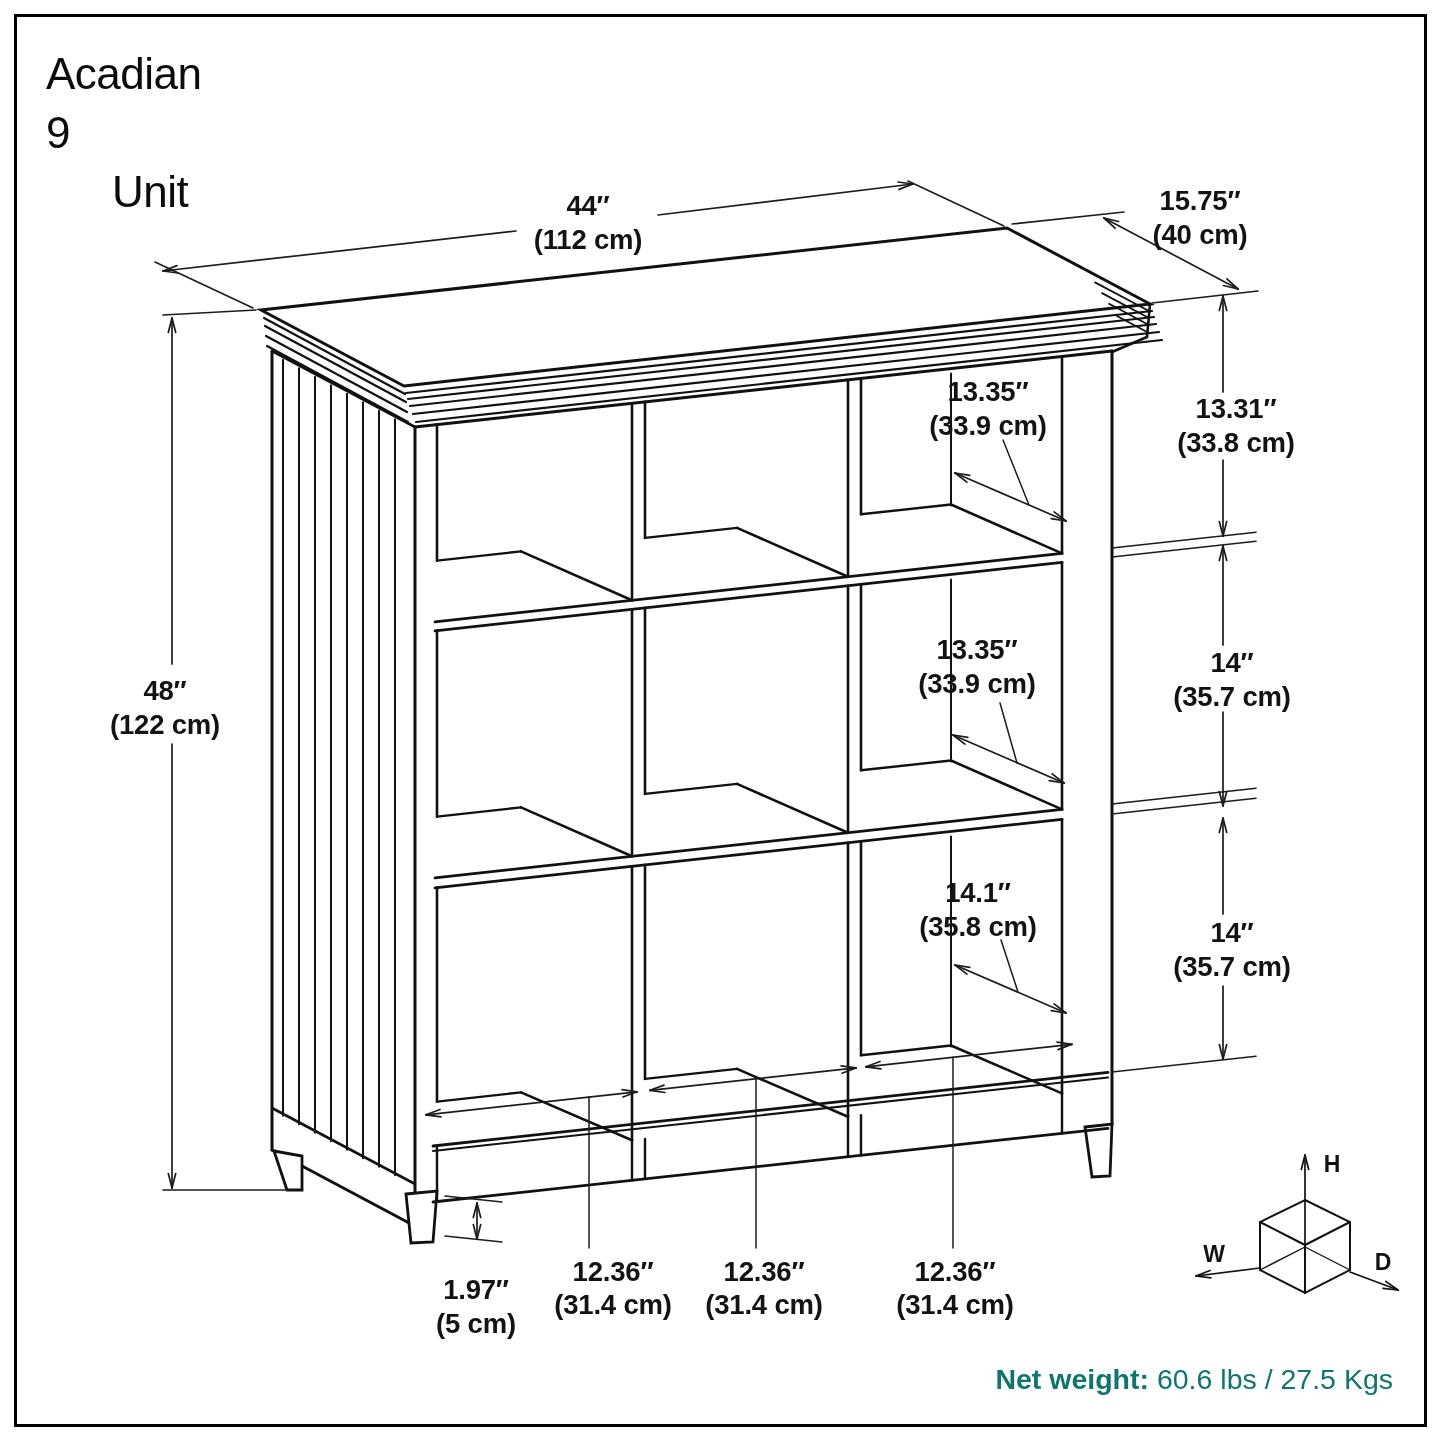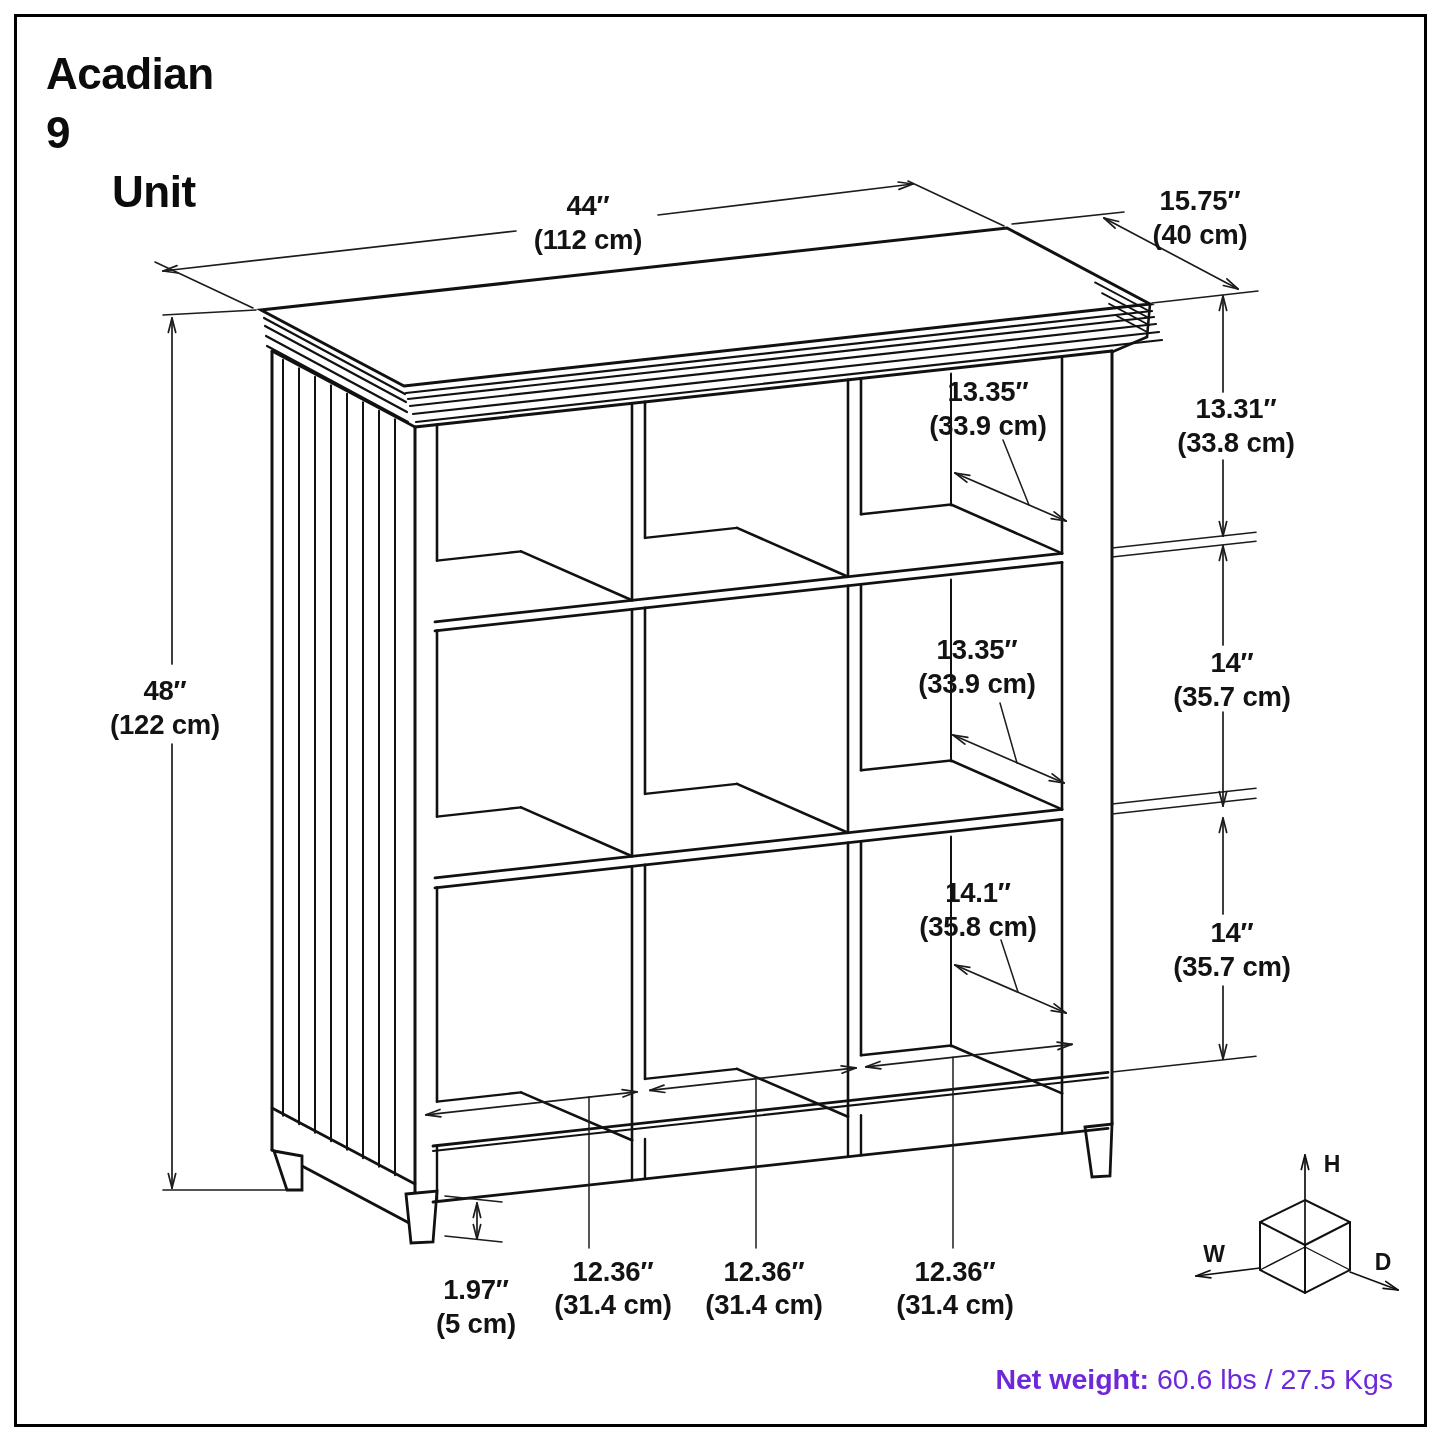--- a/index.html
+++ b/index.html
@@ -6,36 +6,36 @@
   body{
     width:1445px;height:1445px;position:relative;overflow:hidden;
     font-family:"Liberation Sans", sans-serif;color:#101010;
   }
   .frame{
     position:absolute;left:14px;top:14px;width:1413px;height:1413px;
     border:3px solid #000;box-sizing:border-box;pointer-events:none;
   }
   .title-block{
     position:absolute;left:46px;top:44px;
-    font-weight:bold;font-size:44px;line-height:59px;letter-spacing:-0.5px;color:#0c0c0c;
+    font-weight:normal;font-size:44px;line-height:59px;letter-spacing:-0.5px;color:#0c0c0c;
   }
   .title-row{display:flex;}
   .title-num{width:66px;flex:0 0 66px;}
   .title-indent{margin-left:66px;}
   #diagram{position:absolute;left:0;top:0;}
   .dim{
     font-family:"Liberation Sans", sans-serif;
     font-size:27.5px;font-weight:600;fill:#131313;letter-spacing:-0.2px;
   }
   .axis-label{
     font-family:"Liberation Sans", sans-serif;
     font-size:23px;font-weight:bold;fill:#131313;
   }
   .net-weight{
-    position:absolute;right:52px;top:1363px;font-size:28.5px;color:#6d28d9;
+    position:absolute;right:52px;top:1363px;font-size:28.5px;color:#0f766e;
   }
   .net-weight .nw-label{font-weight:bold;}
 </style>
 </head>
 <body>
 
 <div class="frame"></div>
 
 <div class="title-block">
   <div>Acadian</div>

